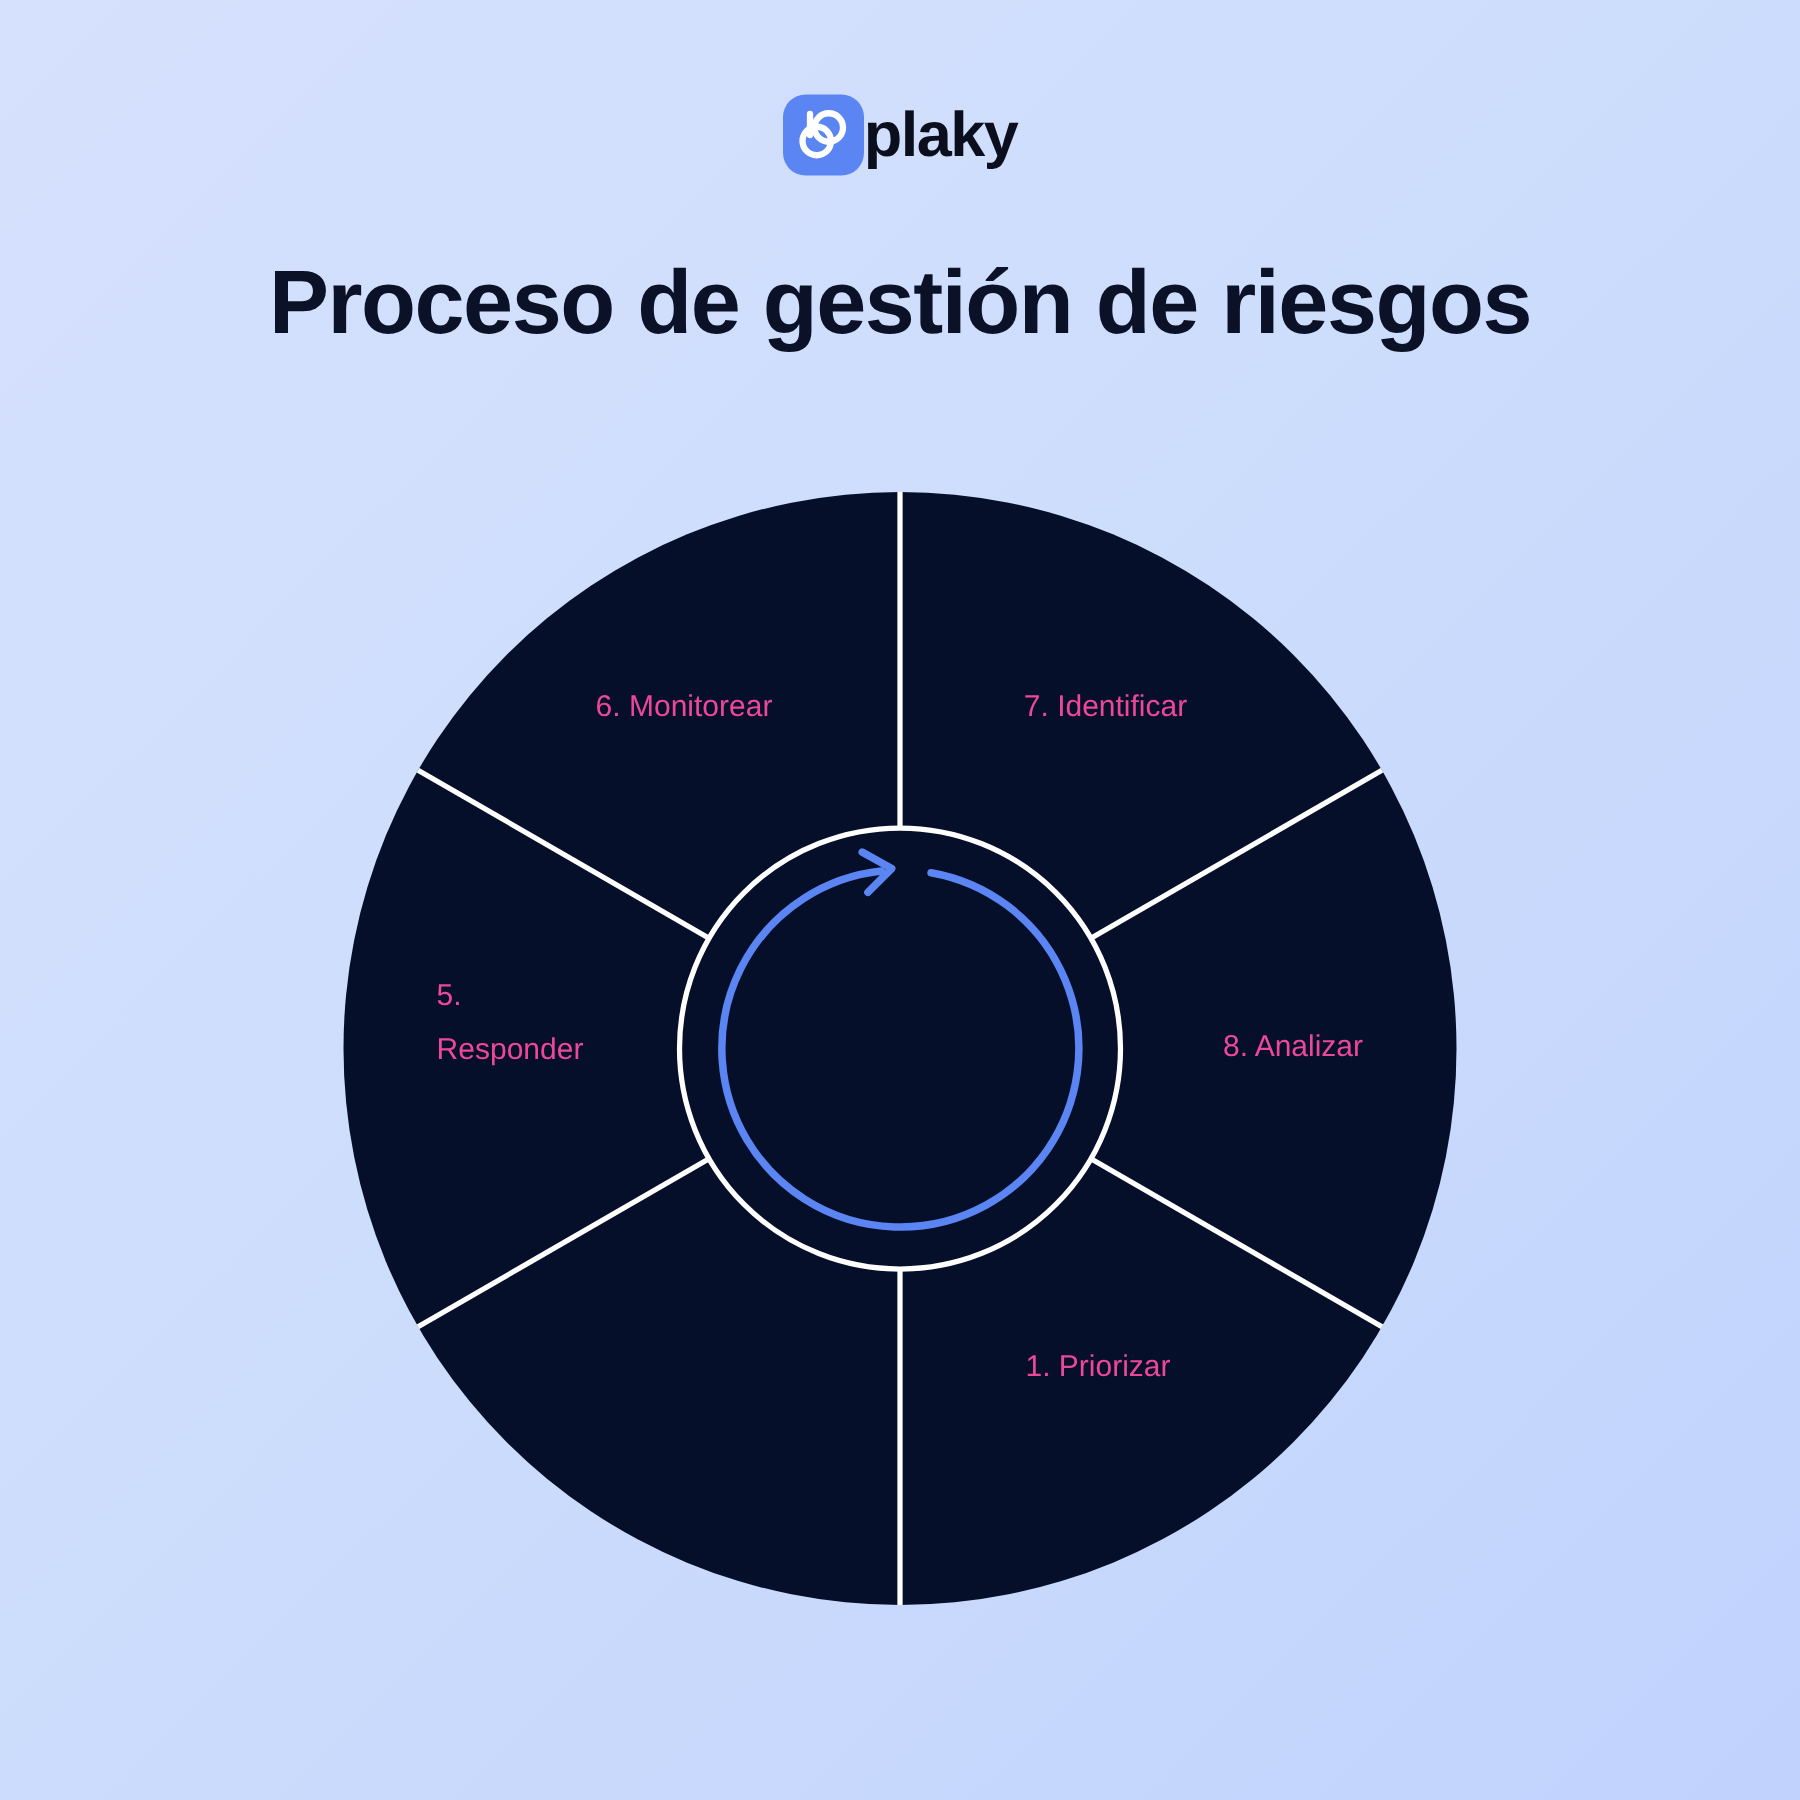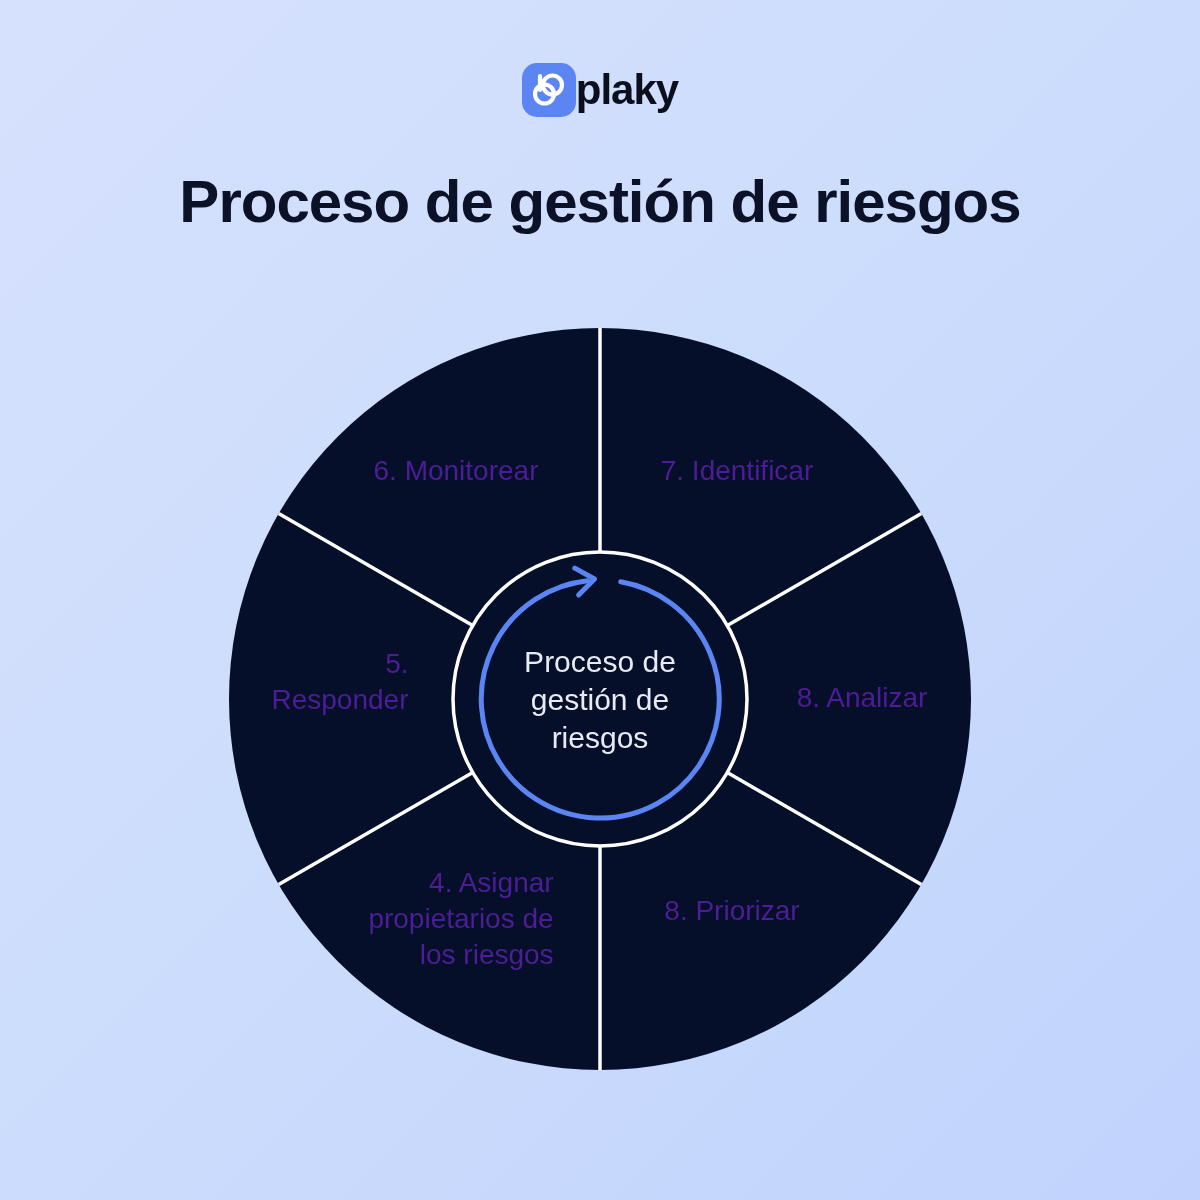--- a/index.html
+++ b/index.html
@@ -31,22 +31,22 @@
     font-size: 60px; font-weight: 700; color: #0b1126;
     letter-spacing: -1px; line-height: 1.15;
   }
 
   
   .wheel-layer { position: absolute; inset: 0; }
   .wheel-svg { position: absolute; left: 0; top: 0; }
 
   .seg-label {
     position: absolute; transform: translate(-50%, -50%);
-    color: #4c1d95; font-size: 28px; line-height: 36px;
-    text-align: right; white-space: pre-line;
+    color: #ec4899; font-size: 20px; line-height: 36px;
+    text-align: left; white-space: pre-line;
   }
   .pos-1 { left: 737px; top: 471px; }
   .pos-2 { left: 862px; top: 698px; }
   .pos-3 { left: 732px; top: 911px; }
   .pos-4 { left: 461px; top: 919px; }
   .pos-5 { left: 340px; top: 682px; }
   .pos-6 { left: 456px; top: 471px; }
 
   .center-label {
     position: absolute; left: 600px; top: 700px;
@@ -90,24 +90,18 @@
     <circle cx="600" cy="699" r="147" fill="none" stroke="#ffffff" stroke-width="3.5"></circle>
 
     <g fill="none" stroke="#5b85f3" stroke-width="5" stroke-linecap="round" stroke-linejoin="round">
       <path d="M 620.7 581.8 A 119 119 0 1 1 587.6 580.7"></path>
       <polyline points="574.8,568.1 594.5,579.0 578.6,594.9"></polyline>
     </g>
   </svg>
 
   <div class="seg-label pos-1">7. Identificar</div>
   <div class="seg-label pos-2">8. Analizar</div>
-  <div class="seg-label pos-3">8. Priorizar</div>
-  <div class="seg-label pos-4">4.  Asignar
-propietarios de
-los riesgos</div>
+  <div class="seg-label pos-3">1. Priorizar</div>
   <div class="seg-label pos-5">5.
 Responder</div>
   <div class="seg-label pos-6">6. Monitorear</div>
 
-  <div class="center-label">Proceso de
-gestión de
-riesgos</div>
 </div>
 
 </body></html>

